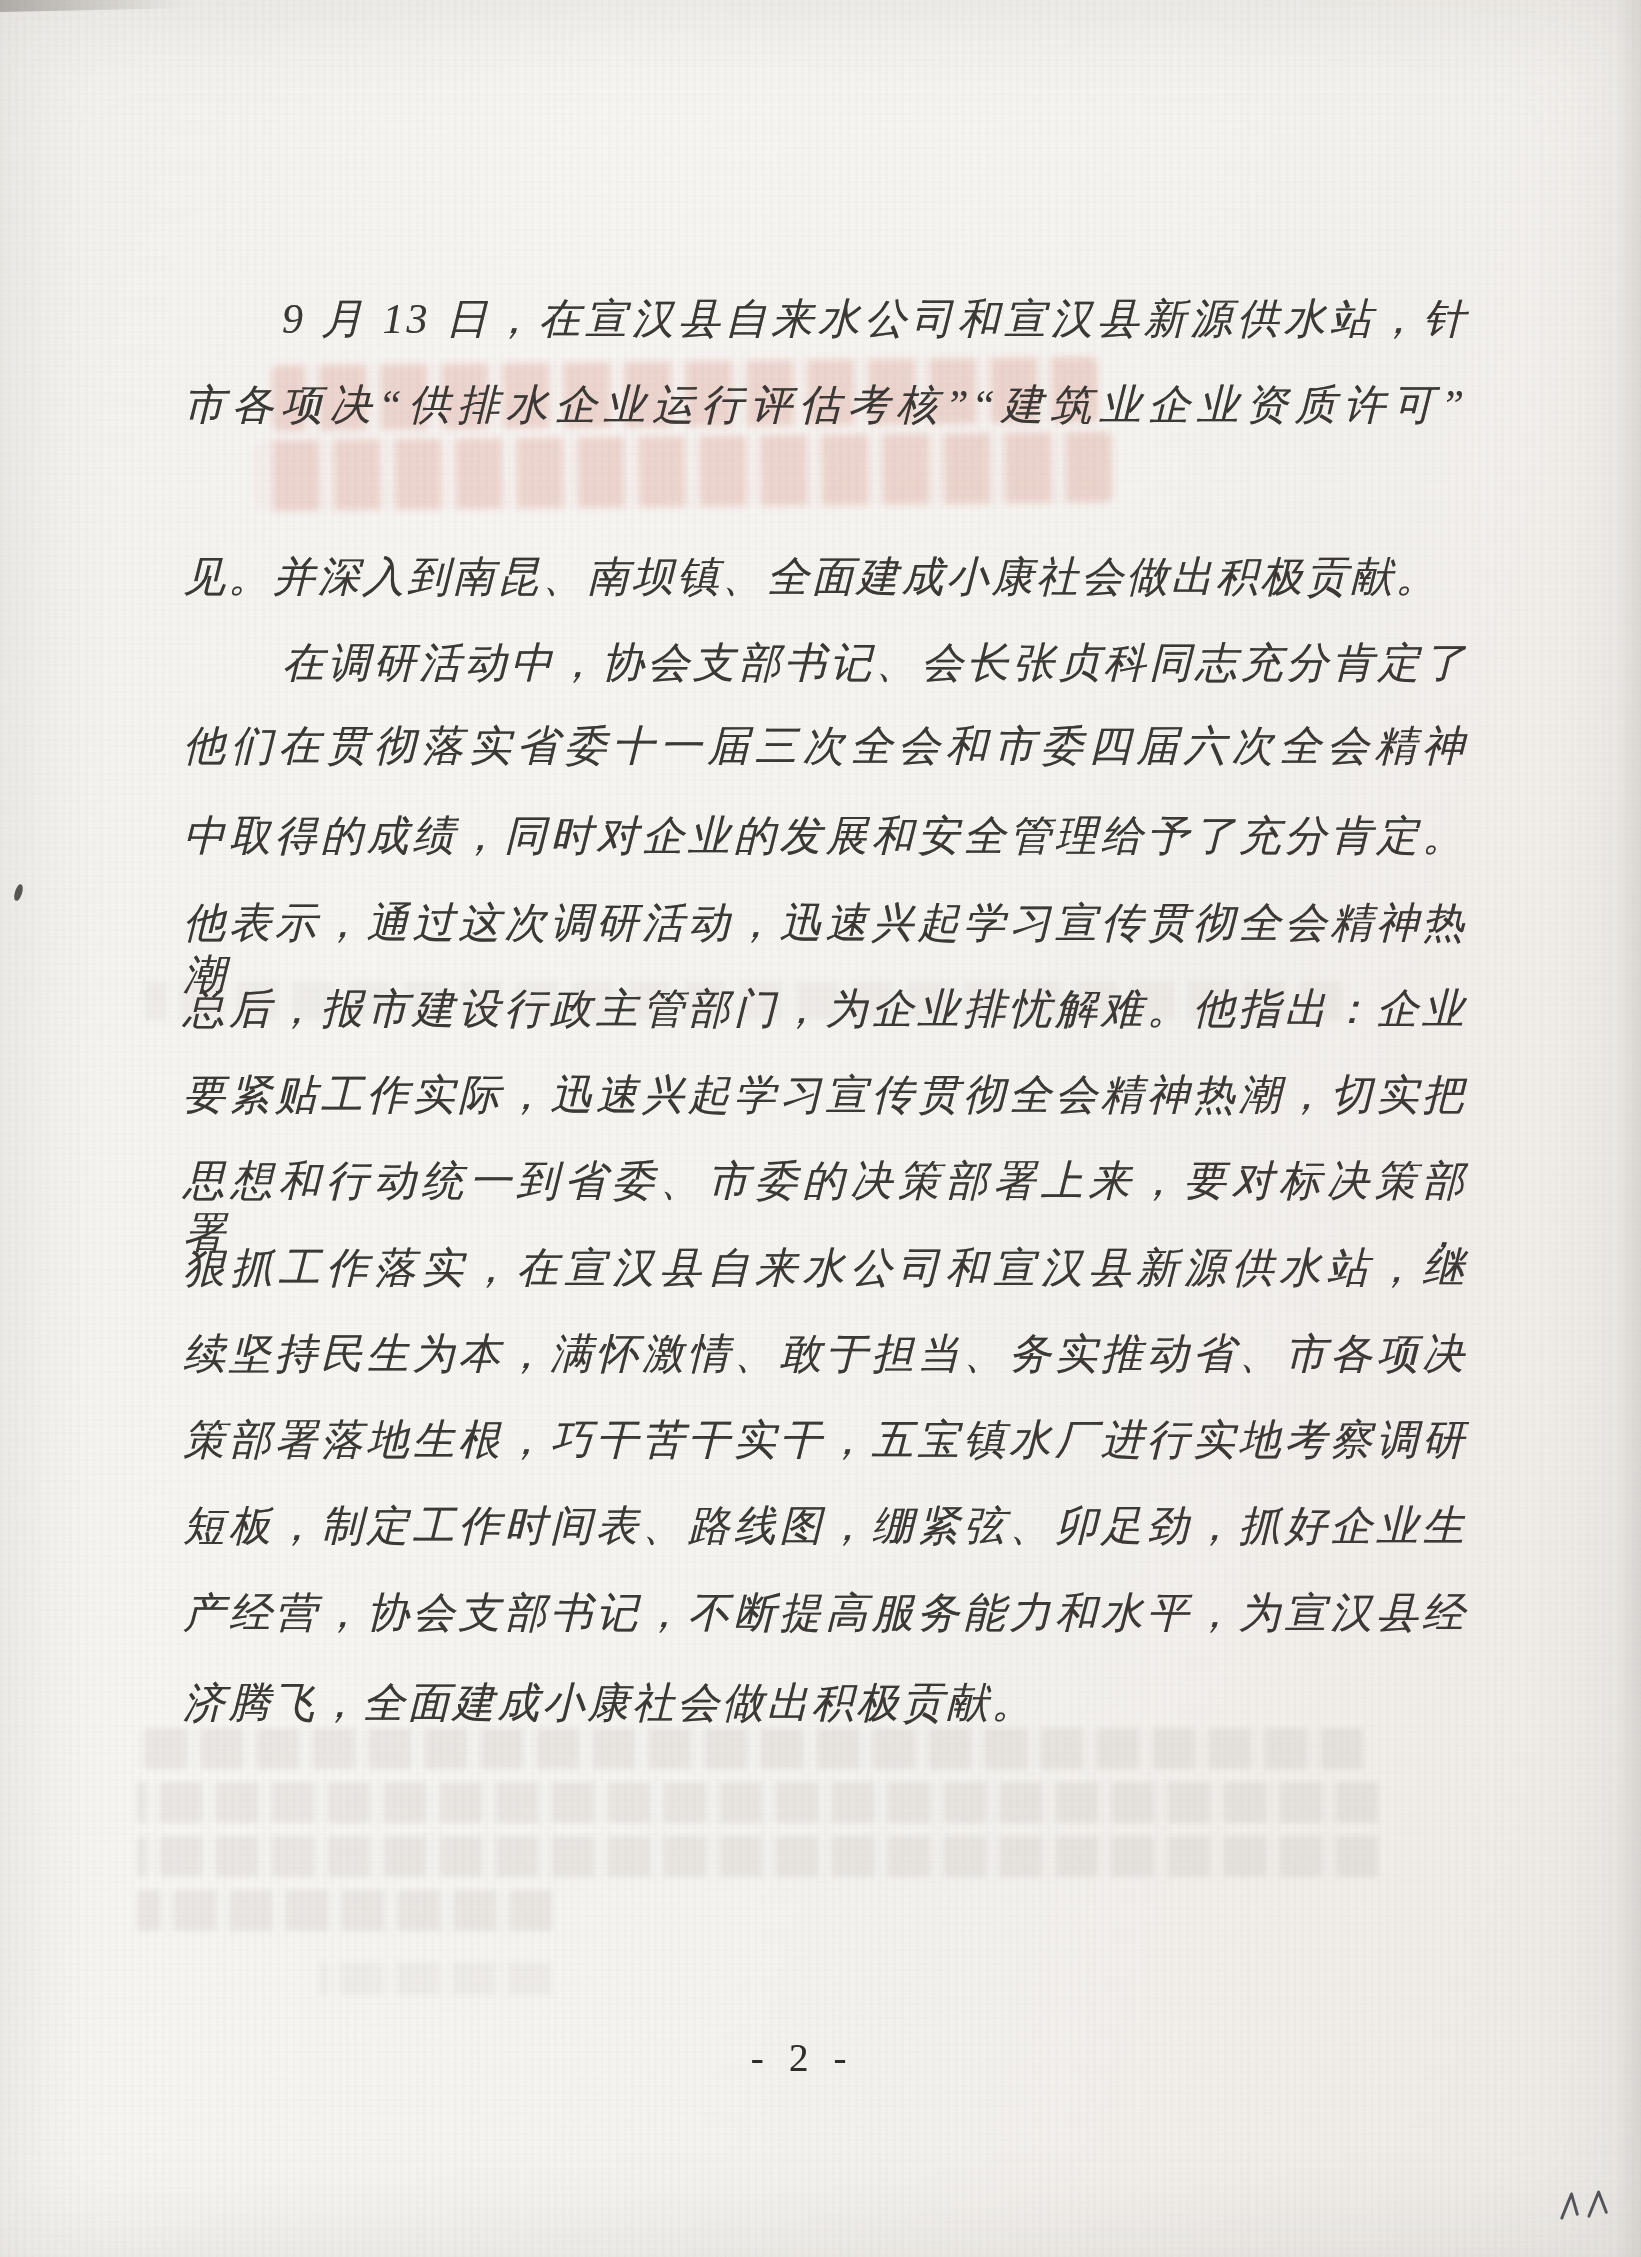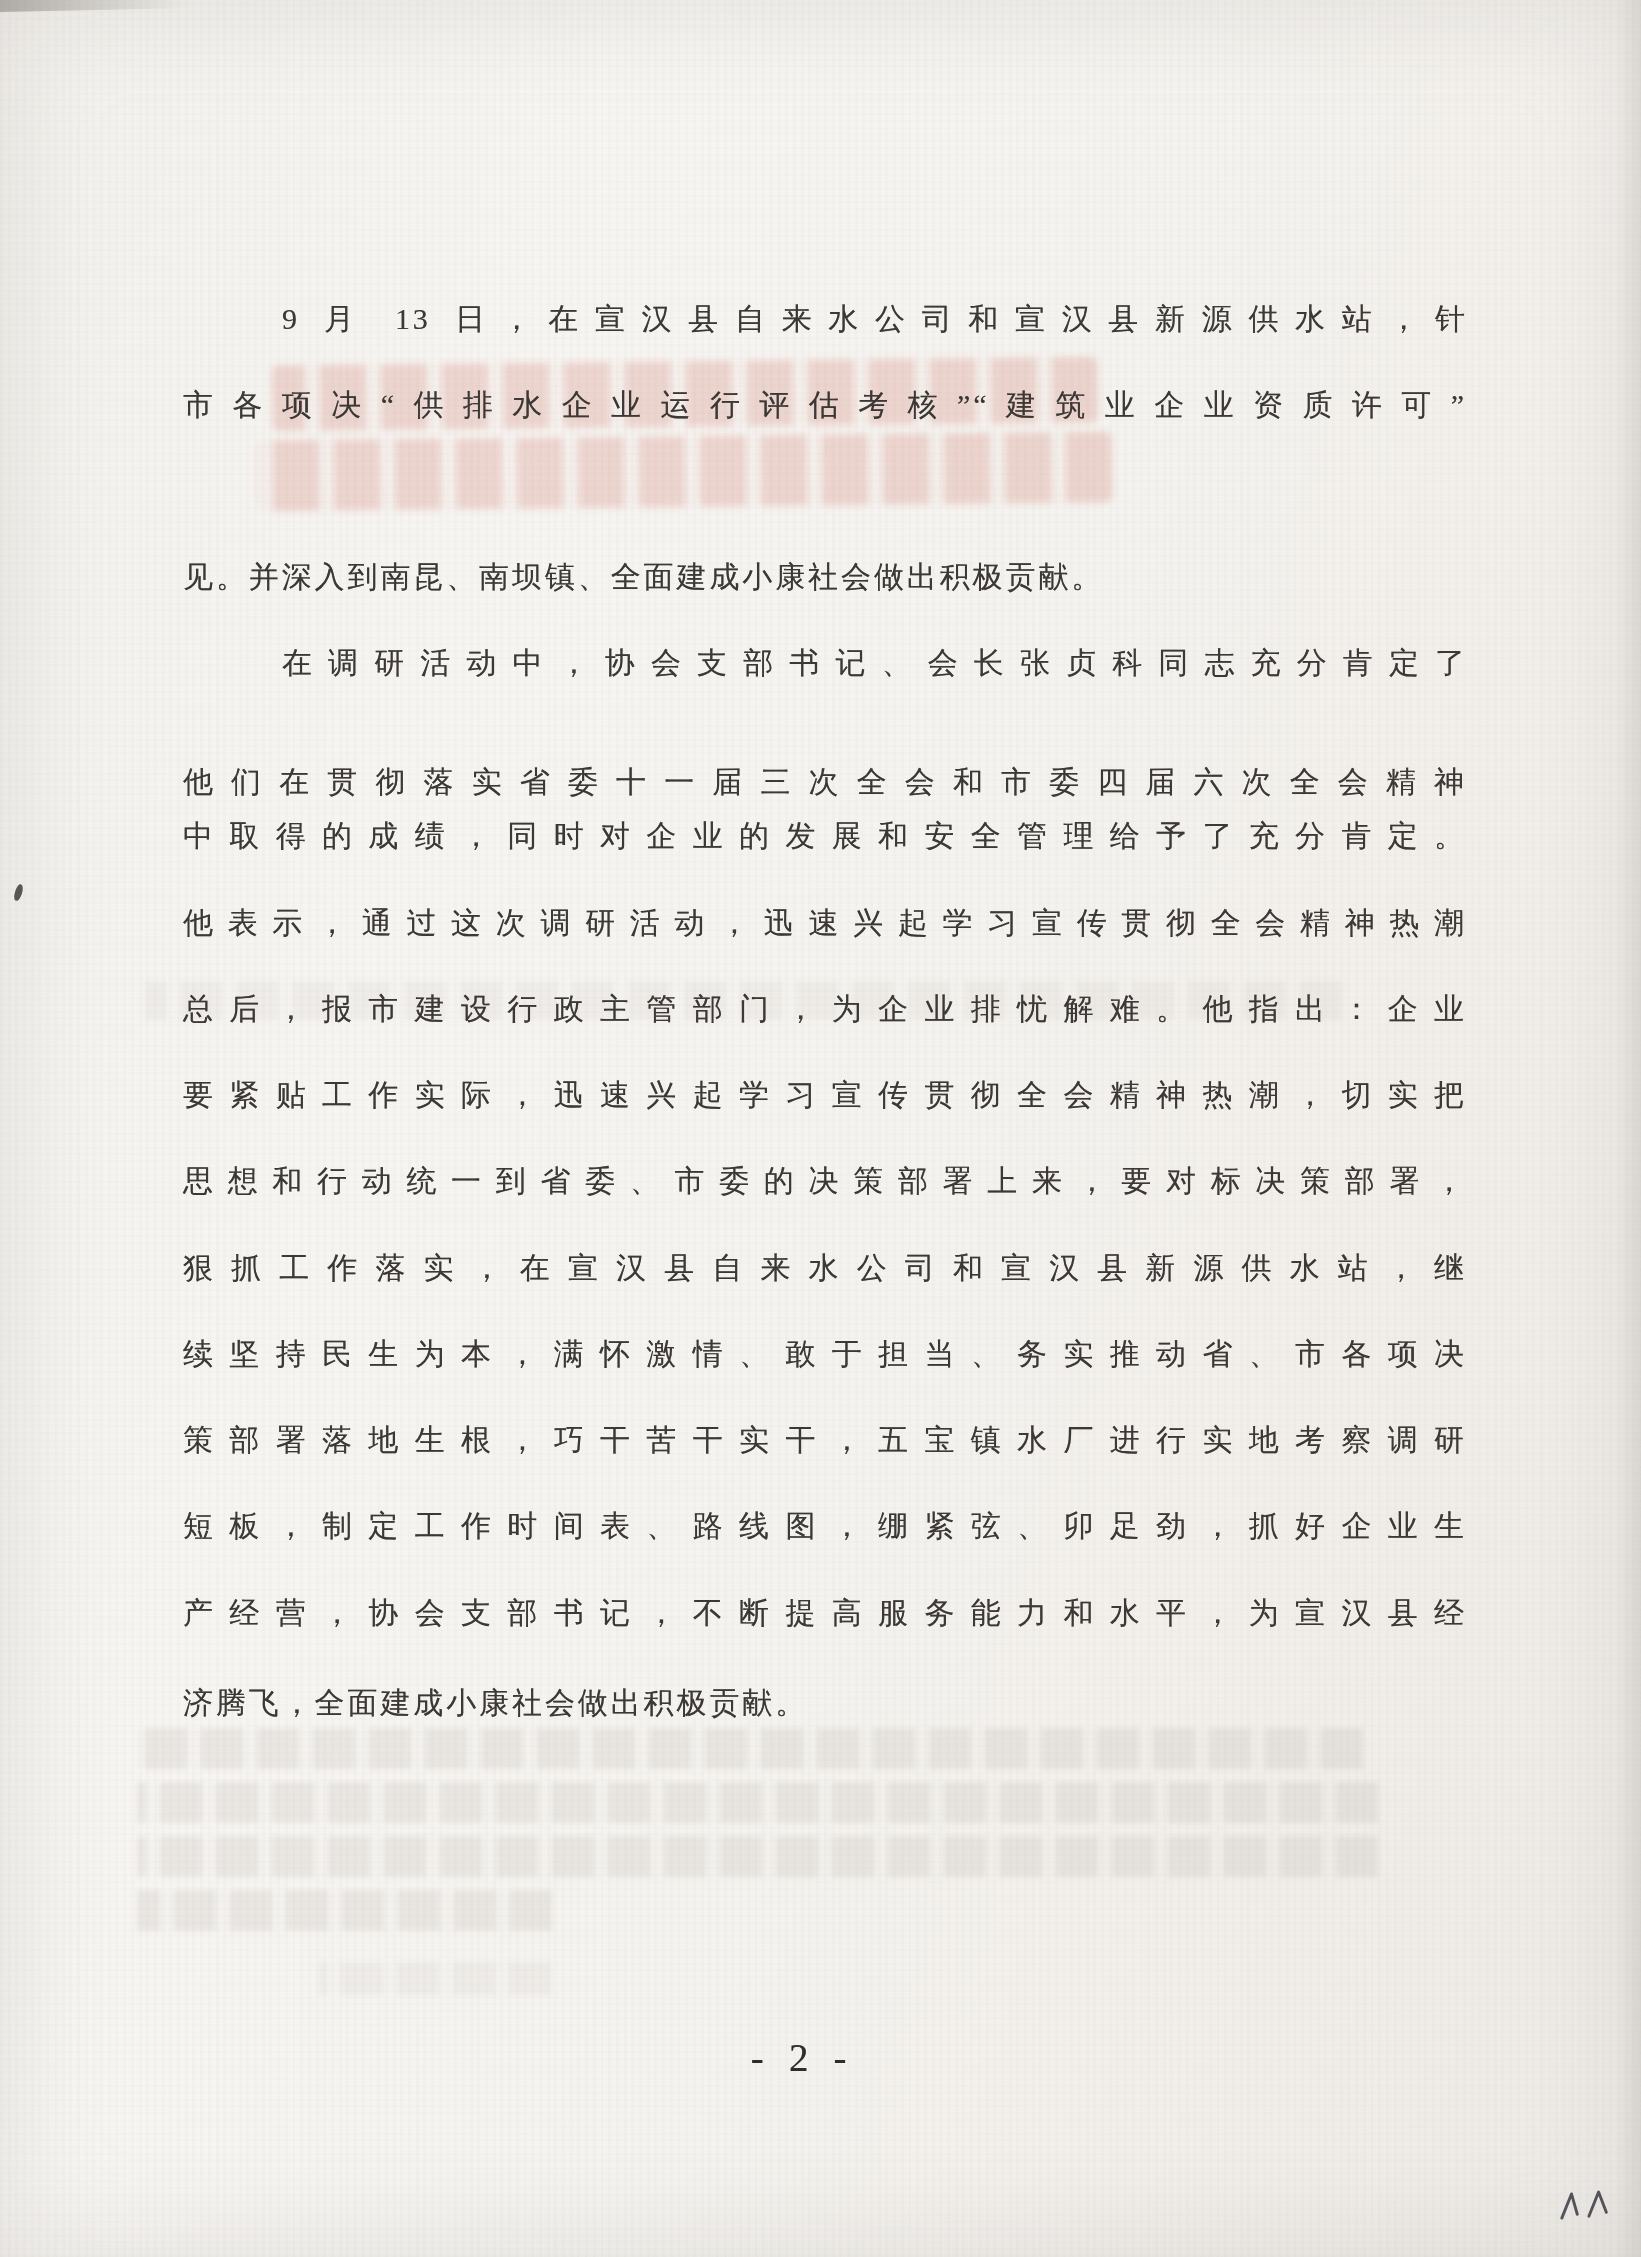--- a/index.html
+++ b/index.html
@@ -14,25 +14,26 @@
   }
   
   .page::before{
     content:"";position:absolute;inset:0;pointer-events:none;
     background:
       repeating-linear-gradient(90deg,rgba(178,172,164,.05) 0 2.9px,rgba(0,0,0,0) 2.9px 7.7px),
       repeating-linear-gradient(0deg,rgba(178,172,164,.03) 0 1.9px,rgba(0,0,0,0) 1.9px 6.8px);
   }
   .line{
     position:absolute;left:183px;width:1284px;
-    font-size:30px;line-height:52px;
+    font-size:42px;line-height:52px;
     color:#3b3835;
     letter-spacing:2.9px;
     text-align:justify;text-align-last:justify;
     text-shadow:0 0 0.6px rgba(58,55,51,.5);
+    font-style:italic;
   }
   .line.indent{left:282px;width:1186px;}
   .line.para-end{text-align-last:left;}
   .pageno{
     position:absolute;top:2035px;left:0;width:1605px;
     text-align:center;font-size:39px;letter-spacing:7.7px;color:#2f2d2a;
     text-shadow:0 0 0.5px rgba(47,45,42,.5);
   }
   
   .bleed-red{
@@ -86,21 +87,21 @@
   <div class="bleed-gray g6"></div>
 
   <div class="edge-top"></div>
   <div class="edge-right"></div>
   <div class="mark-left"></div>
 
   <div class="line indent" style="top:293px">9 月 13 日，在宣汉县自来水公司和宣汉县新源供水站，针</div>
   <div class="line" style="top:379px">市各项决“供排水企业运行评估考核”“建筑业企业资质许可”</div>
   <div class="line para-end" style="top:551px">见。并深入到南昆、南坝镇、全面建成小康社会做出积极贡献。</div>
   <div class="line indent" style="top:637px">在调研活动中，协会支部书记、会长张贞科同志充分肯定了</div>
-  <div class="line" style="top:756px">他们在贯彻落实省委十一届三次全会和市委四届六次全会精神</div>
+  <div class="line" style="top:720px">他们在贯彻落实省委十一届三次全会和市委四届六次全会精神</div>
   <div class="line" style="top:810px">中取得的成绩，同时对企业的发展和安全管理给予了充分肯定。</div>
   <div class="line" style="top:897px">他表示，通过这次调研活动，迅速兴起学习宣传贯彻全会精神热潮</div>
   <div class="line" style="top:983px">总后，报市建设行政主管部门，为企业排忧解难。他指出：企业</div>
   <div class="line" style="top:1069px">要紧贴工作实际，迅速兴起学习宣传贯彻全会精神热潮，切实把</div>
   <div class="line" style="top:1155px">思想和行动统一到省委、市委的决策部署上来，要对标决策部署，</div>
   <div class="line" style="top:1242px">狠抓工作落实，在宣汉县自来水公司和宣汉县新源供水站，继</div>
   <div class="line" style="top:1328px">续坚持民生为本，满怀激情、敢于担当、务实推动省、市各项决</div>
   <div class="line" style="top:1414px">策部署落地生根，巧干苦干实干，五宝镇水厂进行实地考察调研</div>
   <div class="line" style="top:1500px">短板，制定工作时间表、路线图，绷紧弦、卯足劲，抓好企业生</div>
   <div class="line" style="top:1587px">产经营，协会支部书记，不断提高服务能力和水平，为宣汉县经</div>

